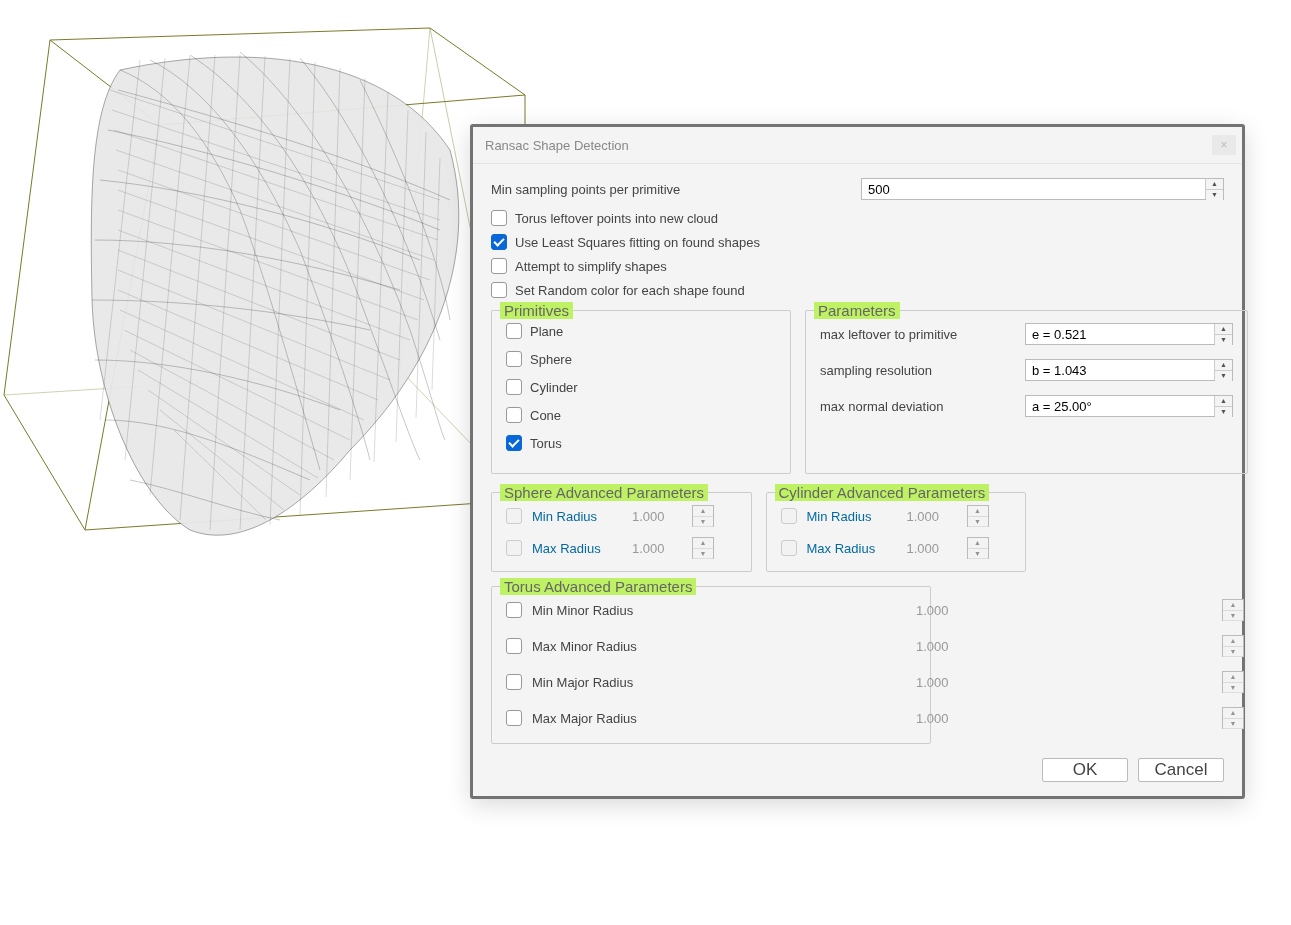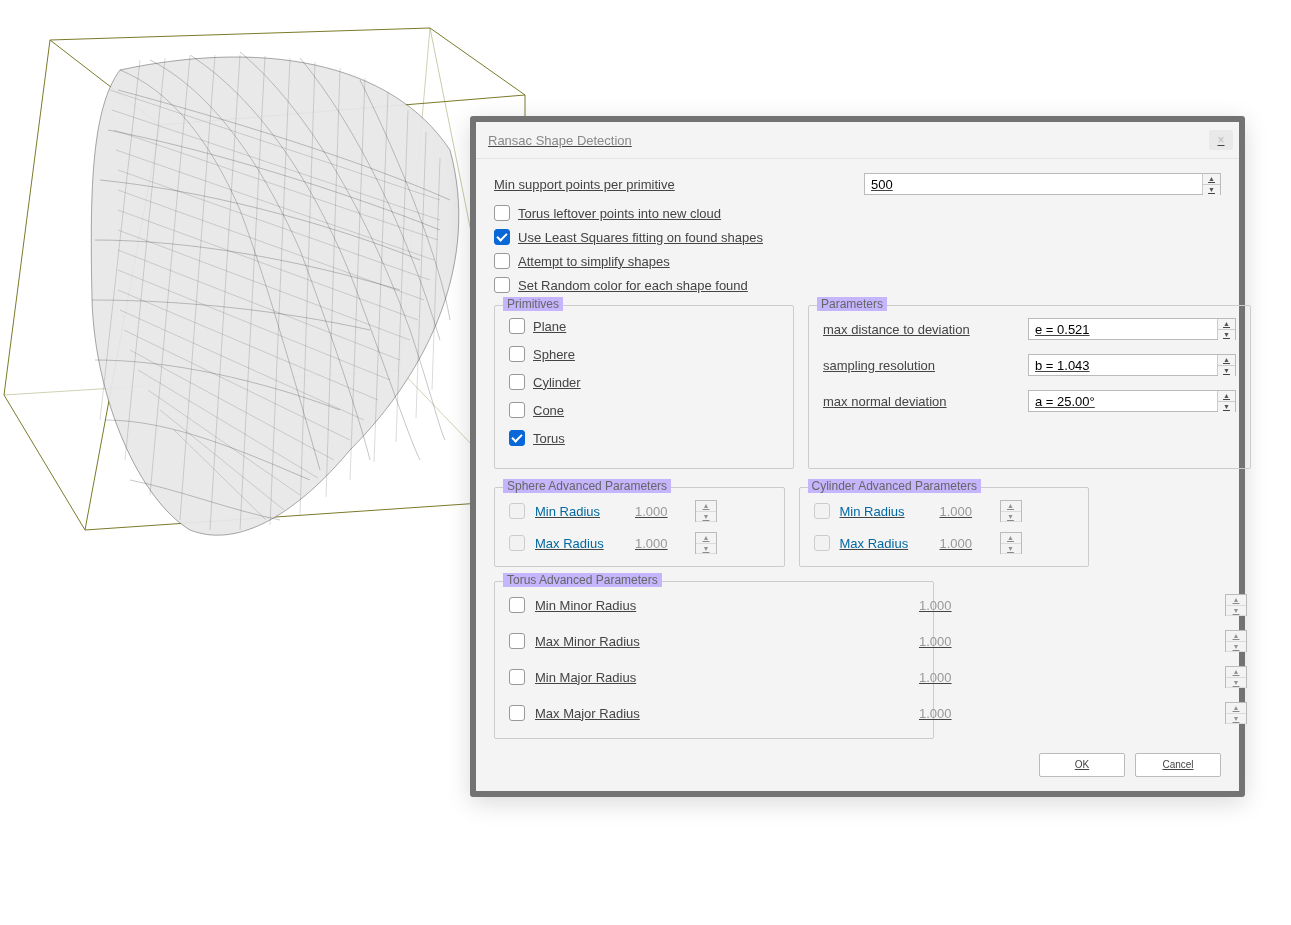--- a/index.html
+++ b/index.html
@@ -17,27 +17,26 @@
   .canvas-bg {
     position: absolute;
     left: 0; top: 0;
     width: 560px;
     height: 560px;
     pointer-events: none;
   }
   .dialog {
     position: absolute;
     left: 470px;
-    top: 116px;
+    top: 124px;
     width: 775px;
     background: #f4f4f4;
-    border: 6px solid #737373;
+    border: 3px solid #737373;
     border-radius: 3px;
     box-shadow: 0 6px 24px rgba(0,0,0,0.15);
-    text-decoration: underline;
   }
   .titlebar {
     display: flex;
     justify-content: space-between;
     align-items: center;
     padding: 8px 6px 8px 12px;
     border-bottom: 1px solid #e4e4e4;
   }
   .titlebar .title { color: #888; }
   .titlebar .close {
@@ -115,23 +114,23 @@
   .fieldset {
     border: 1px solid #ccc;
     border-radius: 2px;
     padding: 12px 14px 10px 14px;
     margin-top: 4px;
     position: relative;
   }
   .fieldset .legend {
     position: absolute;
     top: -9px; left: 8px;
-    background: #c4b5fd;
+    background: #bef264;
     padding: 0 4px;
-    font-size: 12px;
+    font-size: 15px;
     color: #666;
   }
   .cols { display: flex; gap: 14px; }
   .cols .fieldset { flex: 1; }
   .prim-list .chk-row { margin-bottom: 12px; }
   .param-row {
     display: flex;
     align-items: center;
     margin-bottom: 14px;
     gap: 10px;
@@ -160,21 +159,21 @@
   }
   .btn {
     min-width: 86px;
     height: 24px;
     line-height: 22px;
     text-align: center;
     background: #fff;
     border: 1px solid #bbb;
     border-radius: 2px;
     cursor: pointer;
-    font-size: 10px;
+    font-size: 17px;
     color: #444;
   }
   .torus-block { width: 440px; margin-top:14px; }
 </style>
 </head>
 <body>
 
 <svg class="canvas-bg" viewBox="0 0 560 560">
   <g stroke="#7a7a2a" stroke-width="1" fill="none">
     <polyline points="50,40 430,28 525,95 160,125 50,40"></polyline>
@@ -249,21 +248,21 @@
 </svg>
 
 <div class="dialog">
   <div class="titlebar">
     <span class="title">Ransac Shape Detection</span>
     <div class="close">×</div>
   </div>
   <div class="body">
 
     <div class="row">
-      <span class="label">Min support points per primitive</span>
+      <span class="label">Min sampling points per primitive</span>
       <div class="spin wide">
         <input value="500" style="">
         <div class="arrows">
             <div>▲</div>
             <div>▼</div>
           </div>
       </div>
     </div>
 
     <div class="chk-row">
@@ -304,21 +303,21 @@
           </div>
         <div class="chk-row">
             <div class="chk checked"></div>
             <span>Torus</span>
           </div>
       </div>
 
       <div class="fieldset">
         <span class="legend">Parameters</span>
         <div class="param-row">
-          <span class="plabel">max distance to deviation</span>
+          <span class="plabel">max leftover to primitive</span>
           <div class="spin">
               <input value="e = 0.521" style="">
               <div class="arrows">
                 <div>▲</div>
                 <div>▼</div>
               </div>
             </div>
         </div>
         <div class="param-row">
           <span class="plabel">sampling resolution</span>
@@ -336,21 +335,21 @@
               <input value="a = 25.00°" style="">
               <div class="arrows">
                 <div>▲</div>
                 <div>▼</div>
               </div>
             </div>
         </div>
       </div>
     </div>
 
-    <div class="cols" style="margin-top:14px; width:595px">
+    <div class="cols" style="margin-top:14px; width:535px">
       <div class="fieldset">
         <span class="legend">Sphere Advanced Parameters</span>
         <div class="adv-row">
           <div class="chk disabled"></div>
           <span class="chk-label">Min Radius</span>
           <span class="val-lbl">1.000</span>
           <div class="spin disabled" style="width:22px">
               <div class="arrows" style="border:none;width:100%">
                 <div>▲</div>
                 <div>▼</div>

